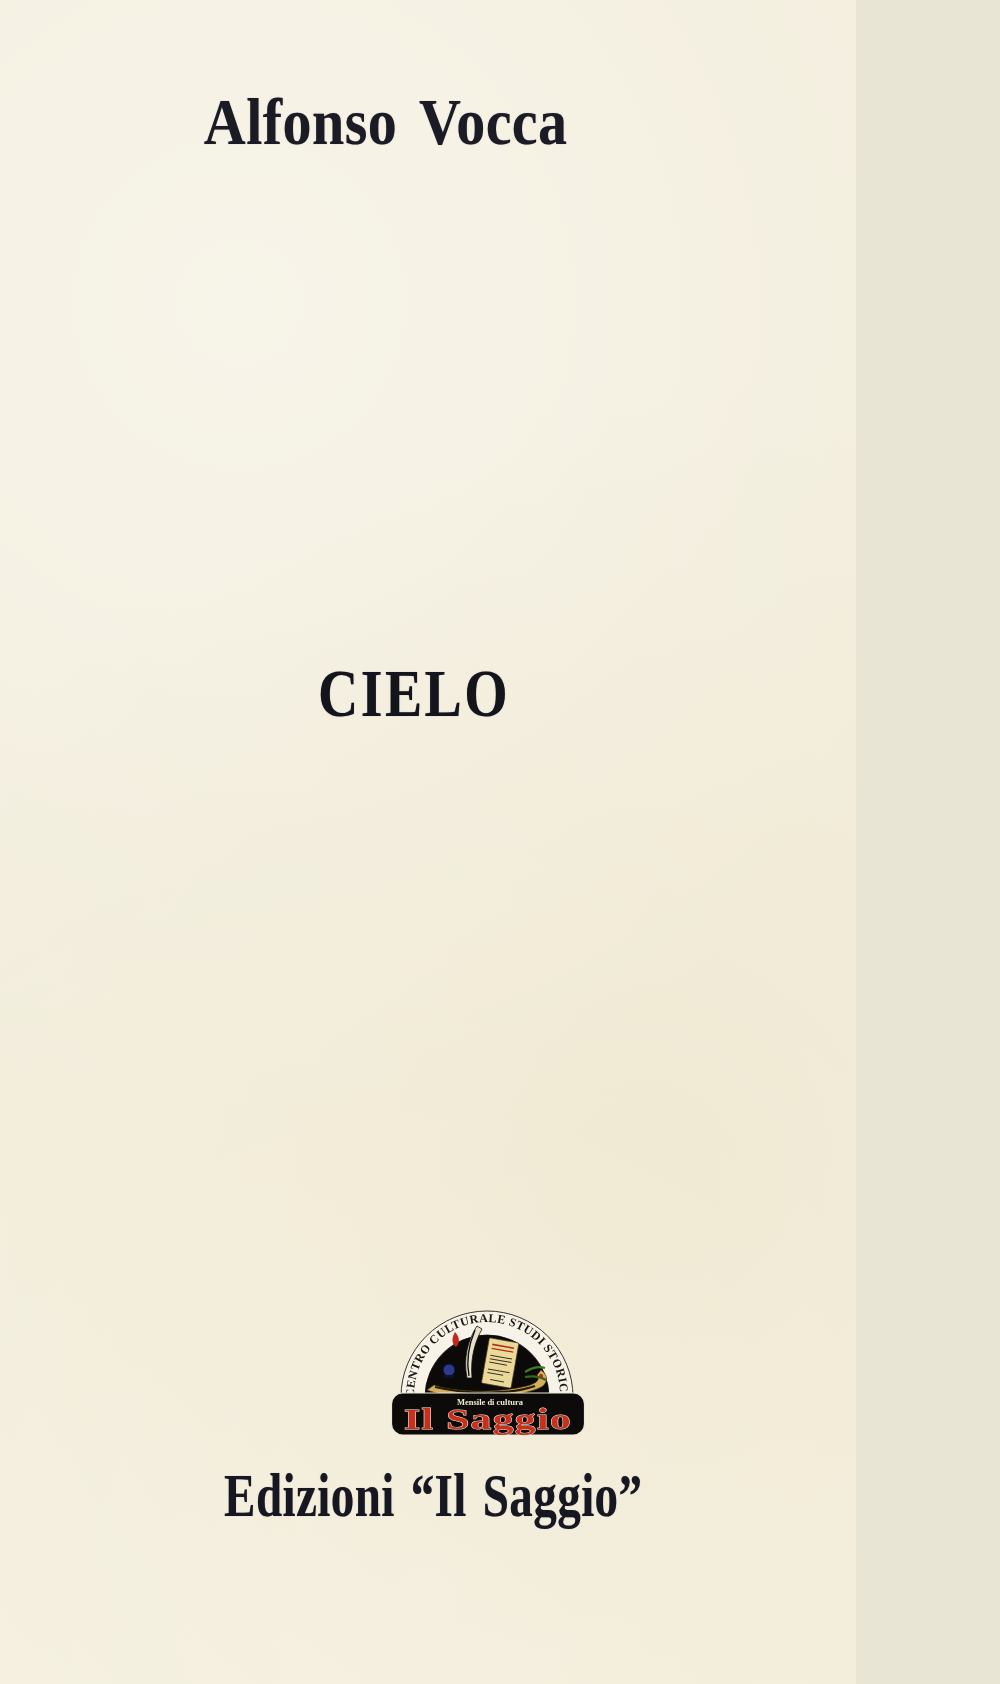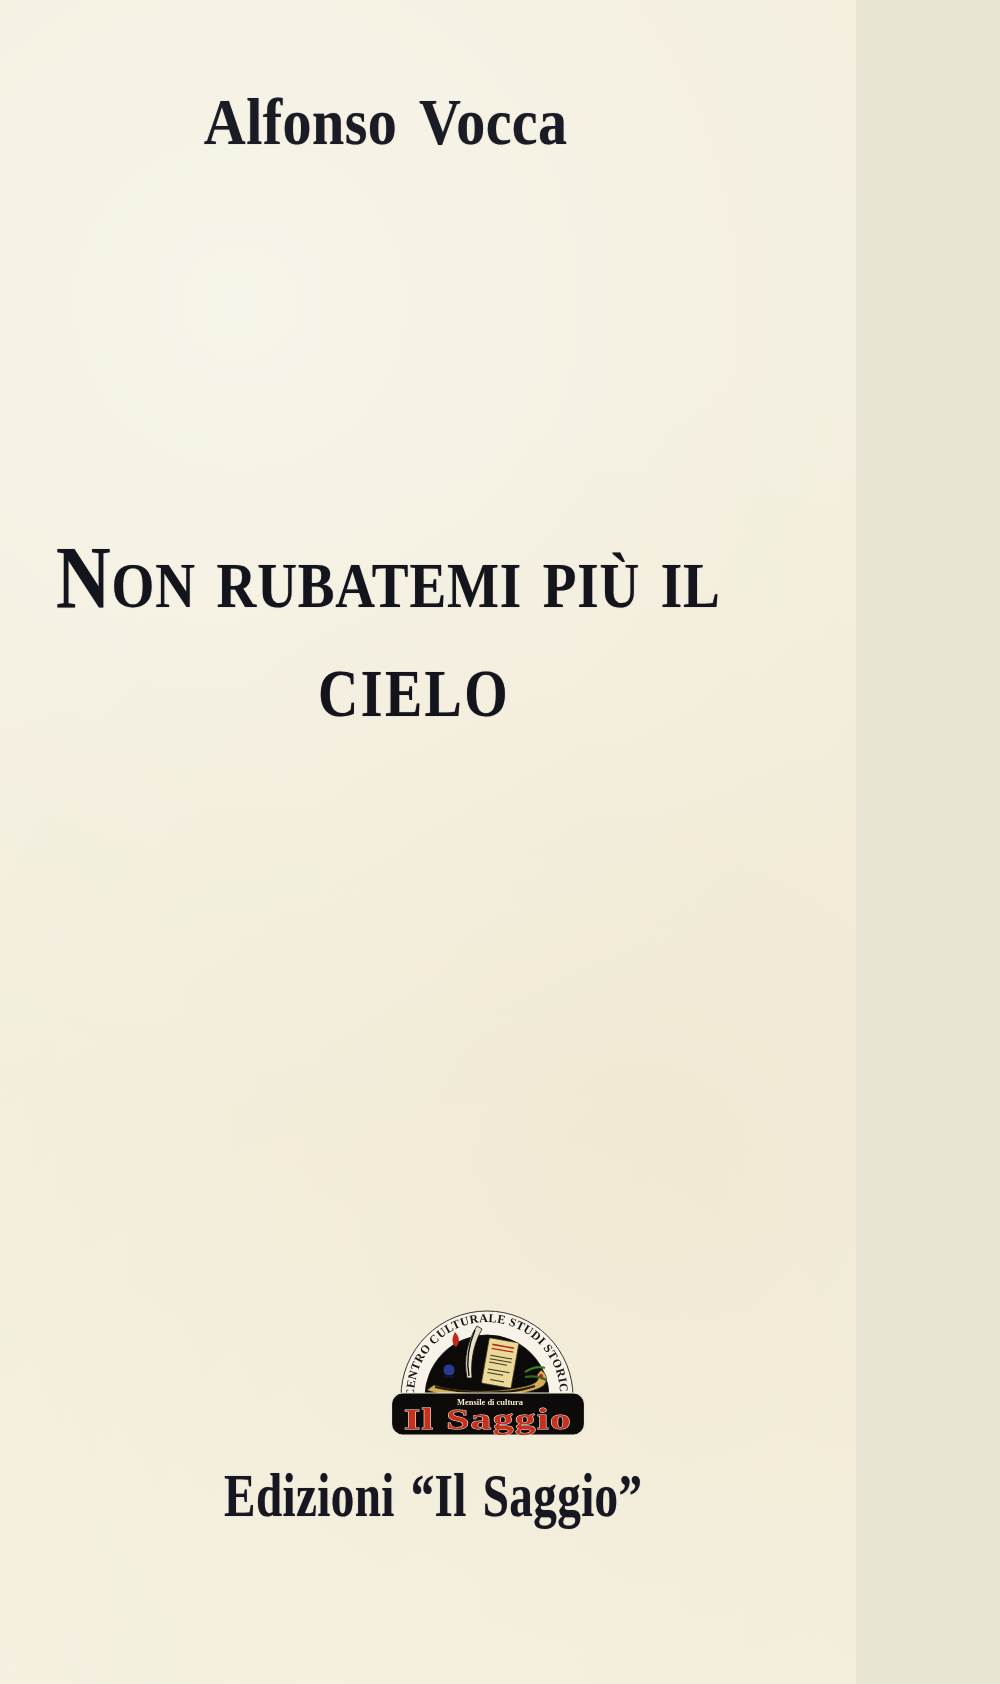--- a/index.html
+++ b/index.html
@@ -57,25 +57,20 @@
 </style>
 </head>
 <body>
 
 <div class="cover">
 
   <div class="row author-row">
     <span class="inner">Alfonso Vocca</span>
   </div>
 
-  <div class="row title1-row">
-    <span class="inner">
-      <span class="initial">N</span><span class="rest">ON RUBATEMI PIÙ IL</span>
-    </span>
-  </div>
 
   <div class="row title2-row">
     <span class="inner">CIELO</span>
   </div>
 
   <svg class="logo-svg" viewBox="0 0 200 142" aria-hidden="true">
 
     <path d="M 12,101 A 86 86 0 0 1 184,101 L 160,101 A 62 62 0 0 0 36,101 Z" fill="#f7f3e8" stroke="#38332a" stroke-width="1"></path>
 
     <path d="M 36,101 A 62 62 0 0 1 160,101 Z" fill="#0c0a09"></path>

